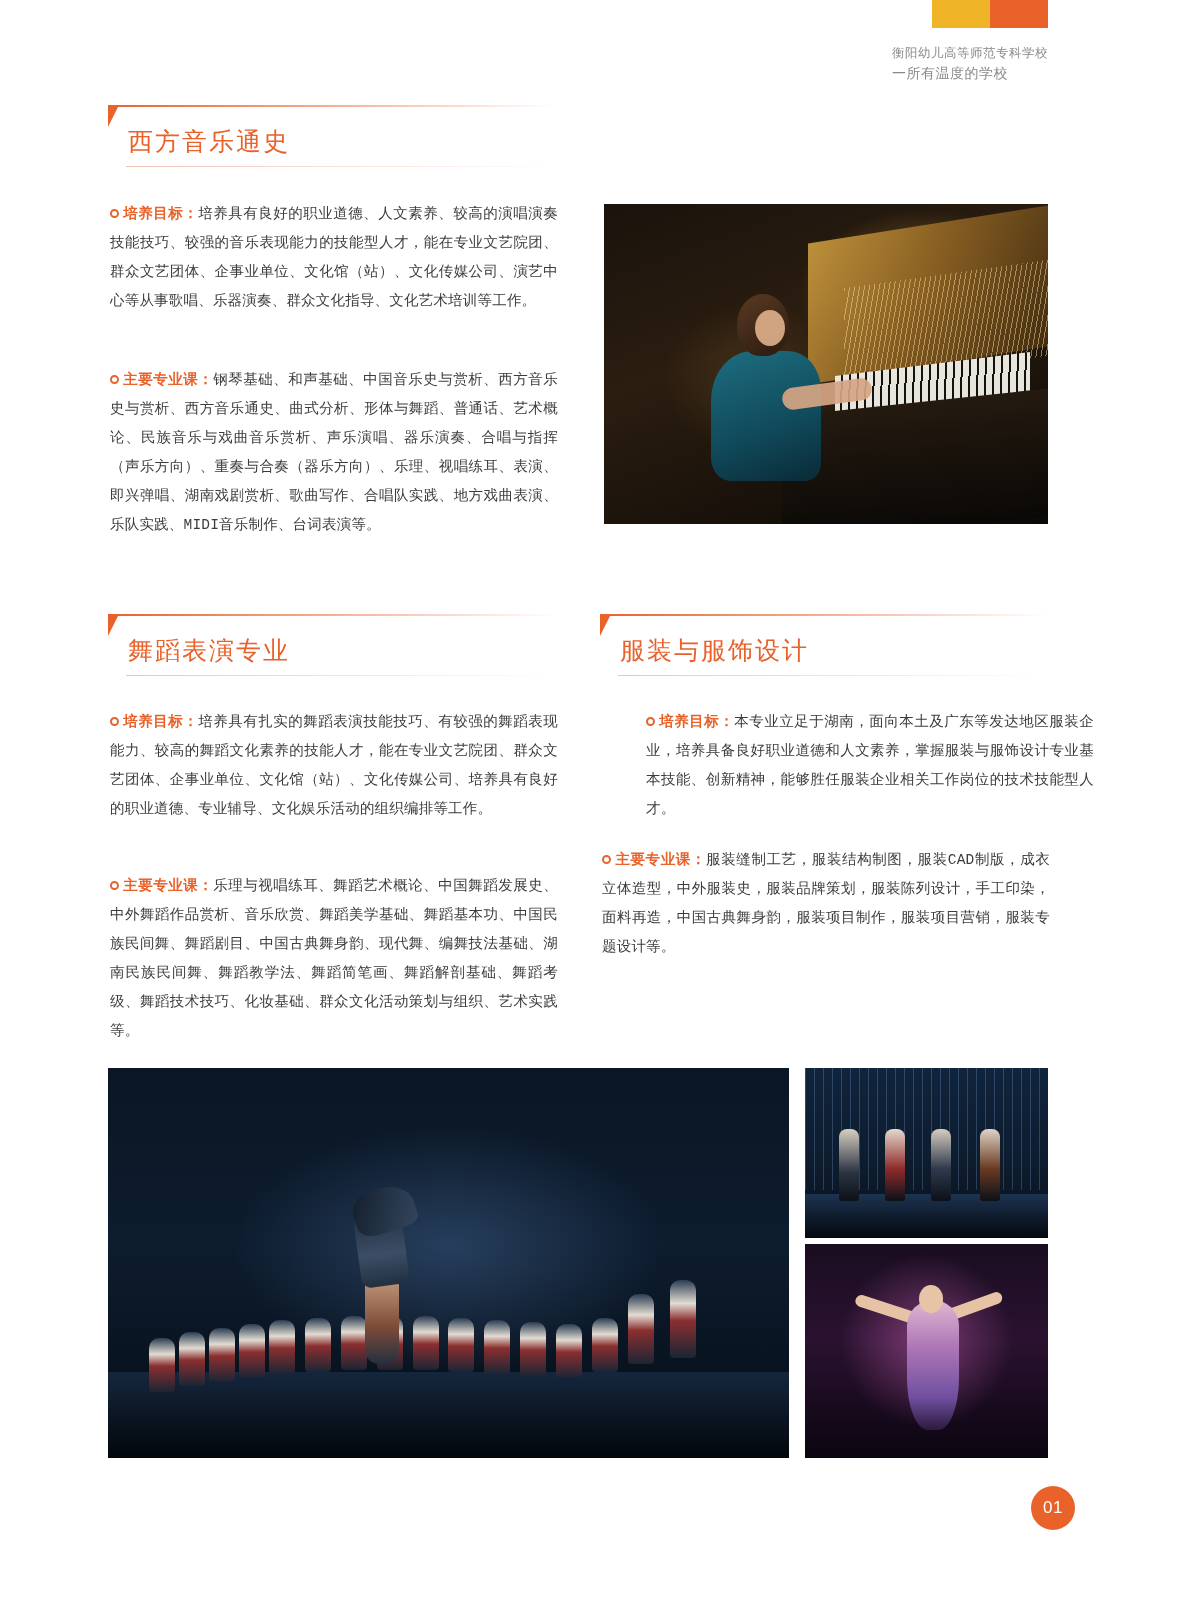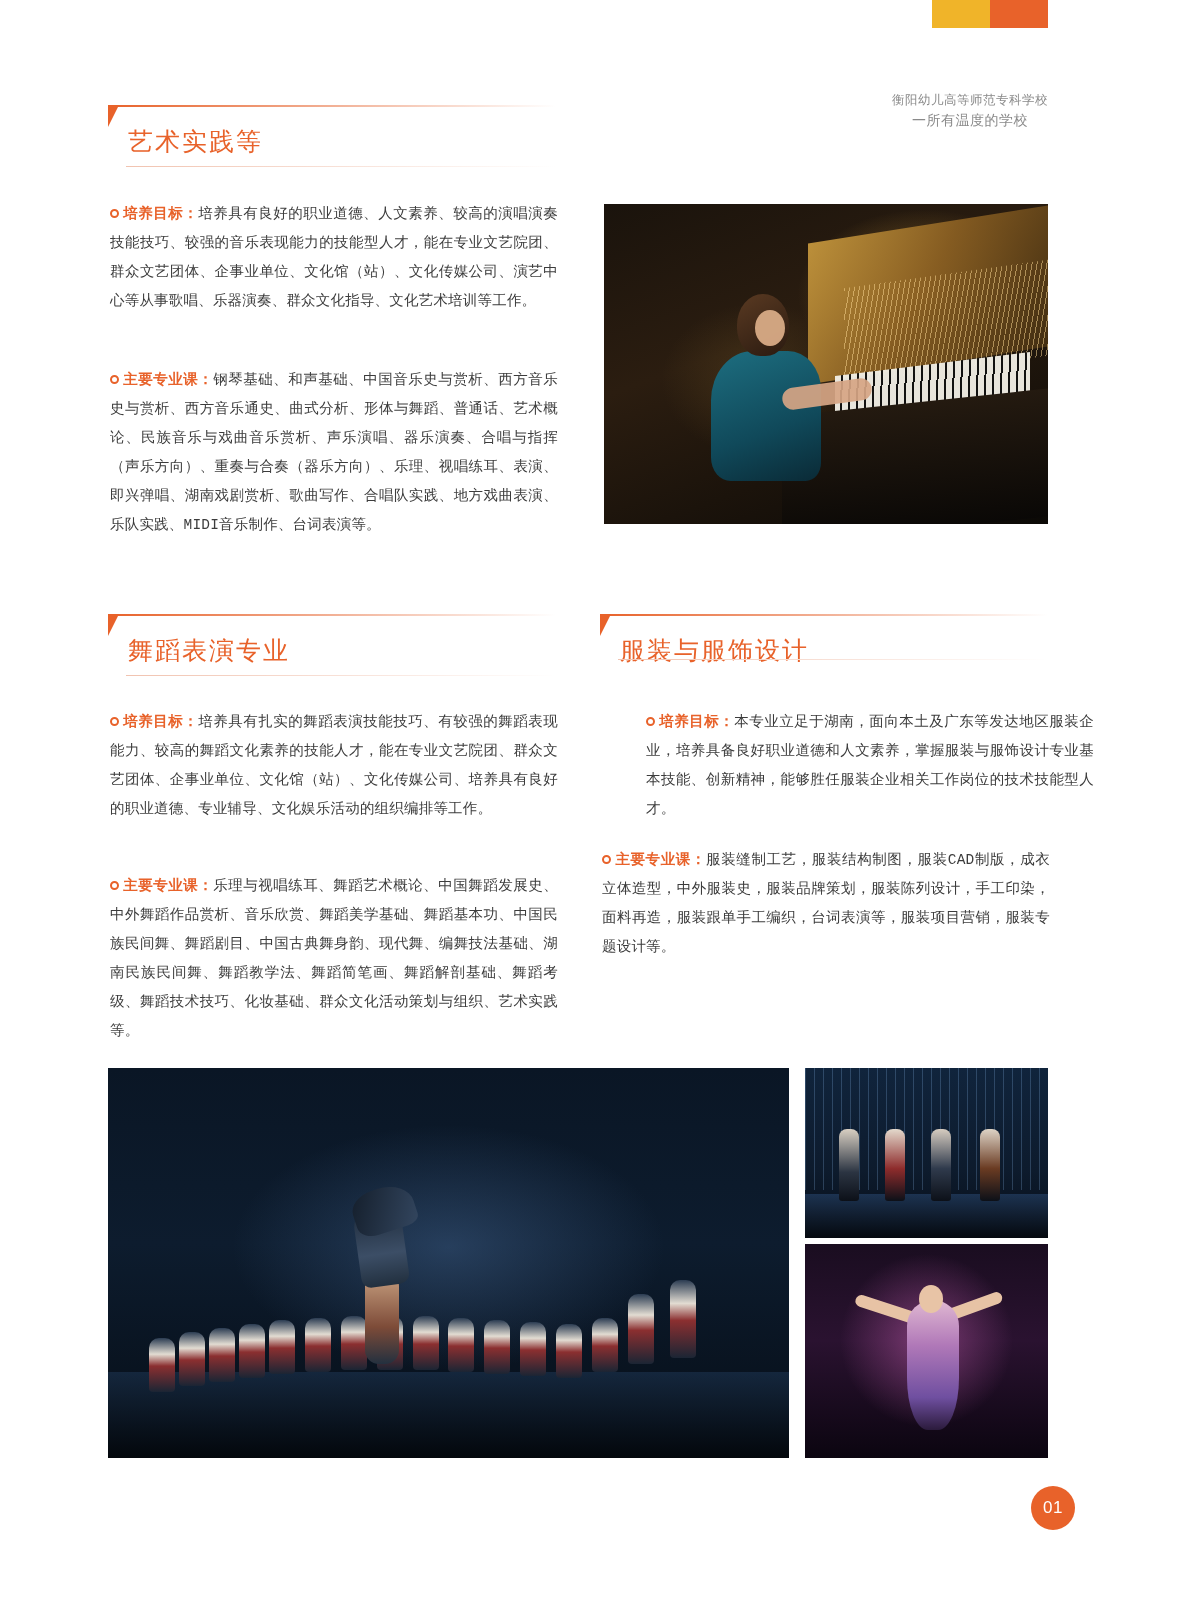--- a/index.html
+++ b/index.html
@@ -29,23 +29,22 @@
     flex: 1 1 auto;
     height: 100%;
   }
   .bar-yellow { background: #f0b429; }
   .bar-orange { background: #e8622a; }
 
   .header-school {
     position: absolute;
     top: 44px;
     right: 130px;
-    text-align: center;
+    text-align: left;
     line-height: 1.55;
-    margin-top: 47px;
   }
   .header-school .line1 {
     font-size: 12.5px;
     color: #8a8a8a;
     letter-spacing: 0.5px;
   }
   .header-school .line2 {
     font-size: 14px;
     color: #8a8a8a;
     letter-spacing: 0.5px;
@@ -387,21 +386,21 @@
 </div>
 
 <div class="header-school">
   <div class="line1">衡阳幼儿高等师范专科学校</div>
   <div class="line2">一所有温度的学校</div>
 </div>
 
 <div class="section-title" style="left:108px; top:105px; height:62px;">
   <div class="rule"></div>
   <div class="corner"></div>
-  <div class="title-text">艺术实践等</div>
+  <div class="title-text">西方音乐通史</div>
   <div class="rule-bottom"></div>
 </div>
 
 <div class="para" style="left:110px; top:200px; width:448px;">
   <span class="bullet"></span><span class="lead">培养目标：</span><span>培养具有良好的职业道德、人文素养、较高的演唱演奏技能技巧、较强的音乐表现能力的技能型人才，能在专业文艺院团、群众文艺团体、企事业单位、文化馆（站）、文化传媒公司、演艺中心等从事歌唱、乐器演奏、群众文化指导、文化艺术培训等工作。</span>
 </div>
 
 <div class="para" style="left:110px; top:366px; width:448px;">
   <span class="bullet"></span><span class="lead">主要专业课：</span><span>钢琴基础、和声基础、中国音乐史与赏析、西方音乐史与赏析、西方音乐通史、曲式分析、形体与舞蹈、普通话、艺术概论、民族音乐与戏曲音乐赏析、声乐演唱、器乐演奏、合唱与指挥（声乐方向）、重奏与合奏（器乐方向）、乐理、视唱练耳、表演、即兴弹唱、湖南戏剧赏析、歌曲写作、合唱队实践、地方戏曲表演、乐队实践、MIDI音乐制作、台词表演等。</span>
 </div>
@@ -425,33 +424,33 @@
 </div>
 
 <div class="para" style="left:110px; top:708px; width:448px;">
   <span class="bullet"></span><span class="lead">培养目标：</span><span>培养具有扎实的舞蹈表演技能技巧、有较强的舞蹈表现能力、较高的舞蹈文化素养的技能人才，能在专业文艺院团、群众文艺团体、企事业单位、文化馆（站）、文化传媒公司、培养具有良好的职业道德、专业辅导、文化娱乐活动的组织编排等工作。</span>
 </div>
 
 <div class="para" style="left:110px; top:872px; width:448px;">
   <span class="bullet"></span><span class="lead">主要专业课：</span><span>乐理与视唱练耳、舞蹈艺术概论、中国舞蹈发展史、中外舞蹈作品赏析、音乐欣赏、舞蹈美学基础、舞蹈基本功、中国民族民间舞、舞蹈剧目、中国古典舞身韵、现代舞、编舞技法基础、湖南民族民间舞、舞蹈教学法、舞蹈简笔画、舞蹈解剖基础、舞蹈考级、舞蹈技术技巧、化妆基础、群众文化活动策划与组织、艺术实践等。</span>
 </div>
 
-<div class="section-title" style="left:600px; top:614px; height:46px;">
+<div class="section-title" style="left:600px; top:614px; height:62px;">
   <div class="rule"></div>
   <div class="corner"></div>
   <div class="title-text">服装与服饰设计</div>
   <div class="rule-bottom"></div>
 </div>
 
 <div class="para" style="left:602px; top:708px; width:448px;margin-left:44px;">
   <span class="bullet"></span><span class="lead">培养目标：</span><span>本专业立足于湖南，面向本土及广东等发达地区服装企业，培养具备良好职业道德和人文素养，掌握服装与服饰设计专业基本技能、创新精神，能够胜任服装企业相关工作岗位的技术技能型人才。</span>
 </div>
 
 <div class="para" style="left:602px; top:846px; width:448px;">
-  <span class="bullet"></span><span class="lead">主要专业课：</span><span>服装缝制工艺，服装结构制图，服装CAD制版，成衣立体造型，中外服装史，服装品牌策划，服装陈列设计，手工印染，面料再造，服装跟单手工编织，台词表演等，服装项目营销，服装专题设计等。</span>
+  <span class="bullet"></span><span class="lead">主要专业课：</span><span>服装缝制工艺，服装结构制图，服装CAD制版，成衣立体造型，中外服装史，服装品牌策划，服装陈列设计，手工印染，面料再造，中国古典舞身韵，服装项目制作，服装项目营销，服装专题设计等。</span>
 </div>
 
 <div class="photo photo-dance-big">
   <div class="floor"></div>
   <div class="chain">
     <div class="d" style="left:0%;"></div>
     <div class="d" style="left:5%; bottom:6px;"></div>
     <div class="d" style="left:10%; bottom:10px;"></div>
     <div class="d" style="left:15%; bottom:14px;"></div>
     <div class="d" style="left:20%; bottom:18px;"></div>

